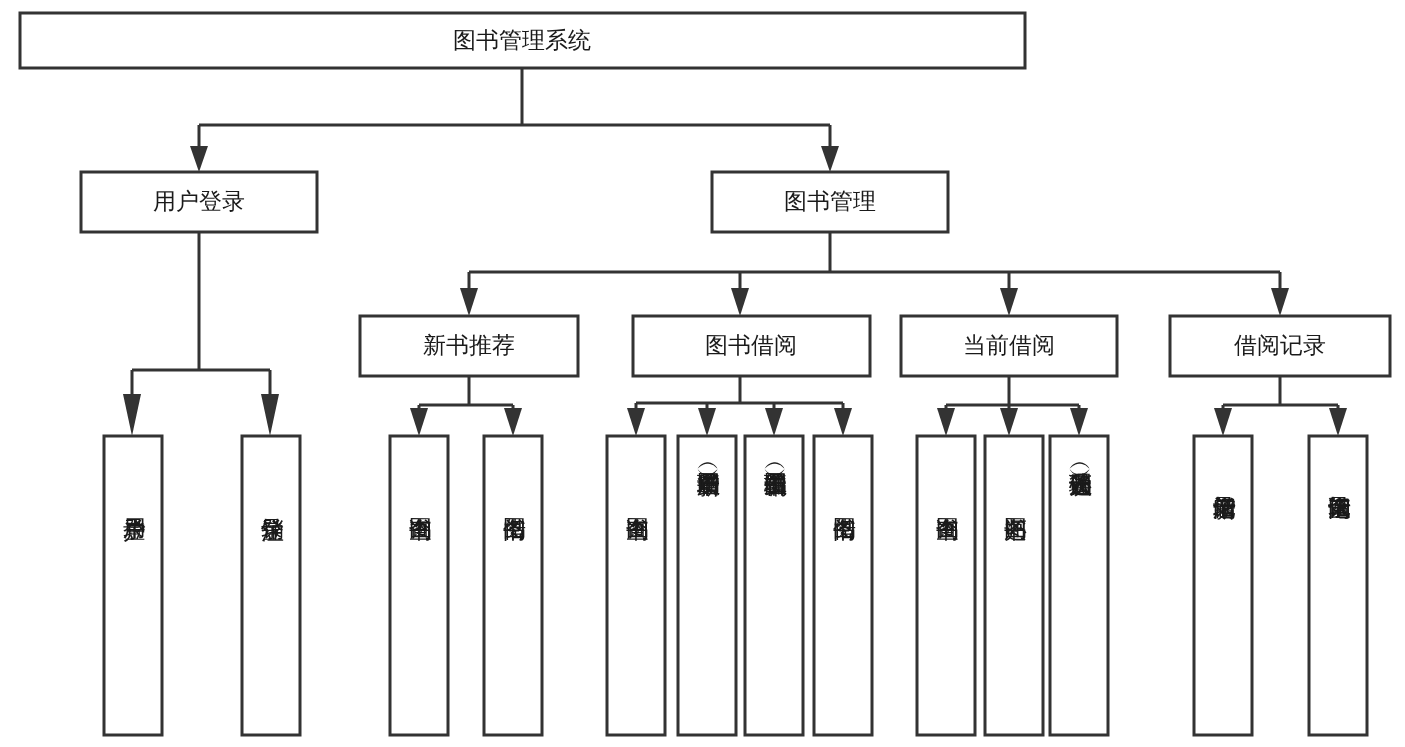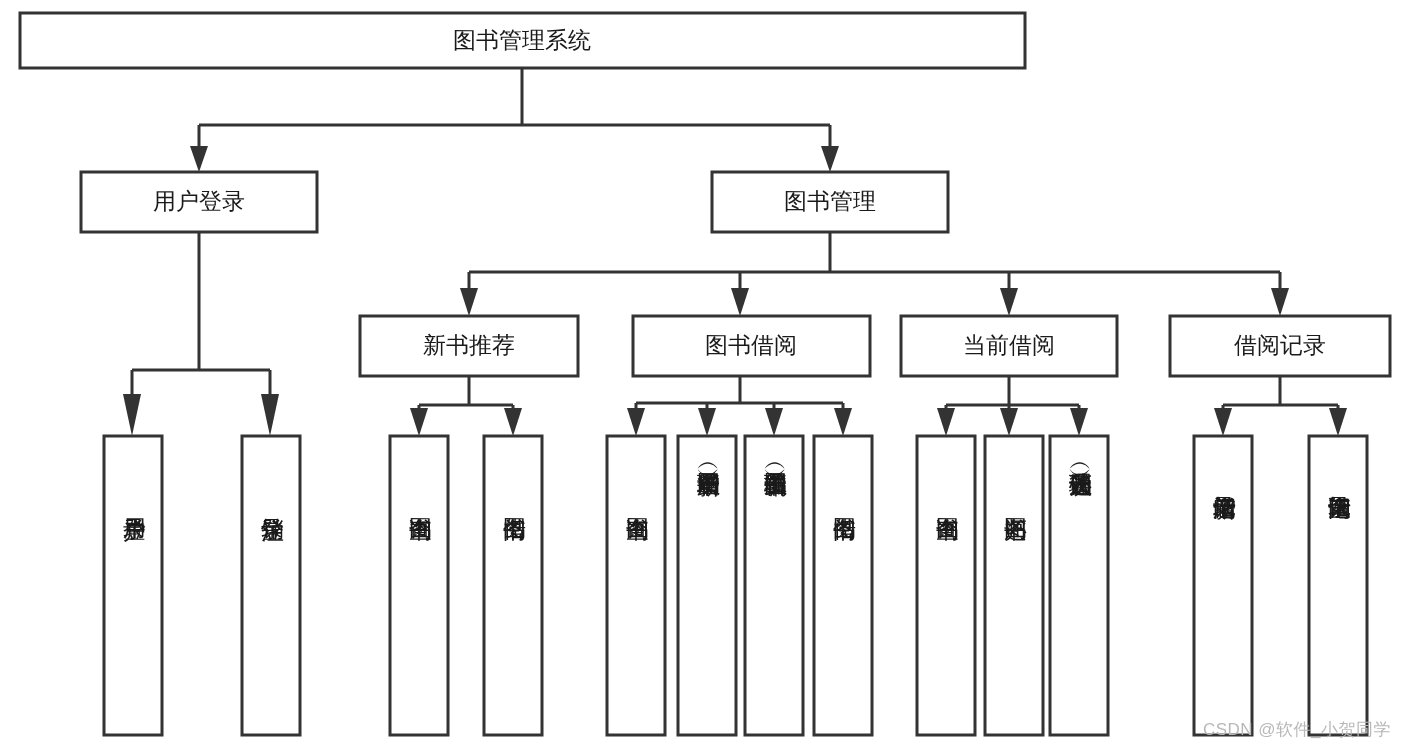--- a/index.html
+++ b/index.html
@@ -194,14 +194,13 @@
       <rect class="node-box" x="1194" y="436" width="58" height="299"></rect>
       <text class="node-label label-v" x="1223" y="478" writing-mode="tb" glyph-orientation-vertical="0">新增借阅记录</text>
     </g>
     <g>
       <rect class="node-box" x="1309" y="436" width="58" height="299"></rect>
       <text class="node-label label-v" x="1338" y="478" writing-mode="tb" glyph-orientation-vertical="0">查询借阅记录</text>
     </g>
 
   </svg>
 
-  <div class="watermark">CSDN @软件_小贺同学</div>
 </div>
 
 </body></html>

